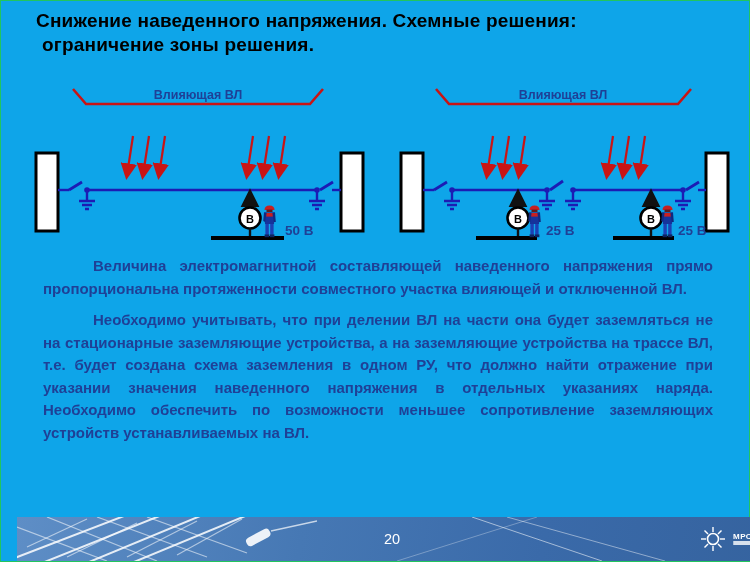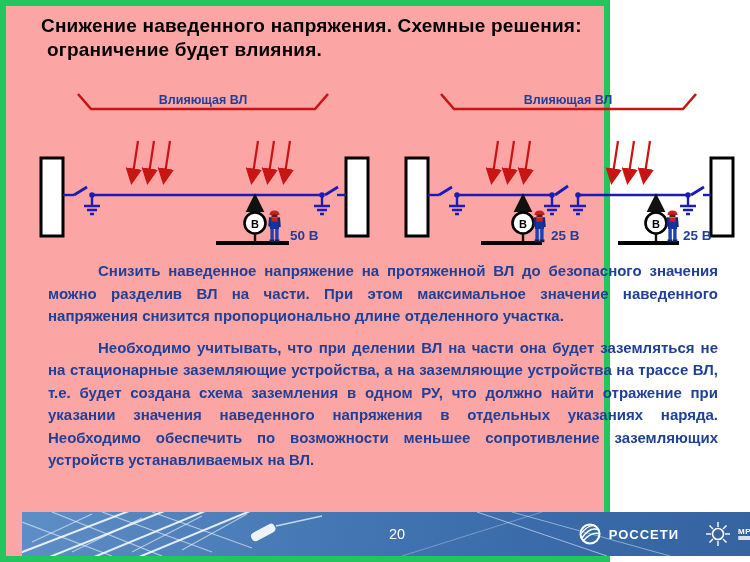--- a/index.html
+++ b/index.html
@@ -1,17 +1,17 @@
 <!DOCTYPE html>
 <html><head>
 <meta charset="utf-8">
 <style>
   html,body{margin:0;padding:0;}
   body{width:750px;height:562px;overflow:hidden;background:#fff;font-family:"Liberation Sans",sans-serif;}
-  .slide{position:relative;width:610px;height:562px;background:#fca5a5;box-sizing:border-box;border:6px solid #22c55e;}
+  .slide{position:relative;width:750px;height:562px;background:#0ea5e9;box-sizing:border-box;border:1px solid #22c55e;}
 
   
   .title{position:absolute;left:35px;top:8px;color:#000;font-weight:bold;font-size:19px;line-height:24px;letter-spacing:.2px;}
   .title .l2{padding-left:6px;}
 
   
   .diagram{position:absolute;top:80px;}
   .diagram.left{left:28px;}
   .diagram.right{left:396px;}
 
@@ -60,21 +60,21 @@
         <rect x="2.4" y="19" width="3.4" height="10.8" fill="#1d40b4"></rect>
         <rect x="7.2" y="19" width="3.4" height="10.8" fill="#1d40b4"></rect>
         <rect x="1.6" y="29.4" width="4.6" height="2.8" fill="#0e2360"></rect>
         <rect x="6.8" y="29.4" width="4.6" height="2.8" fill="#0e2360"></rect>
       </g>
     </defs>
   </svg>
 
   <div class="title">
     <div class="l1">Снижение наведенного напряжения. Схемные решения:</div>
-    <div class="l2">ограничение будет влияния.</div>
+    <div class="l2">ограничение зоны решения.</div>
   </div>
 
   <svg class="diagram left" width="350" height="172" viewBox="0 0 350 172">
 
     <polyline points="44,8 57,23 281,23 294,8" fill="none" stroke="#c91414" stroke-width="2.6"></polyline>
     <text x="169" y="18" text-anchor="middle" font-size="12.5" font-weight="600" fill="#1f4096">Влияющая ВЛ</text>
 
     <g stroke="#c91414" stroke-width="2.2">
       <line x1="104" y1="55" x2="98" y2="94" marker-end="url(#mRed)"></line>
       <line x1="120" y1="55" x2="114" y2="94" marker-end="url(#mRed)"></line>
@@ -160,21 +160,21 @@
       <circle cx="254" cy="137" r="10.5" fill="#fff" stroke="#000" stroke-width="2.6"></circle>
       <text x="254" y="141.5" text-anchor="middle" font-size="11" font-weight="bold" fill="#000">В</text>
       <line x1="254" y1="147.5" x2="254" y2="157" stroke="#111" stroke-width="2.4"></line>
     </g>
     <line x1="216" y1="157" x2="277" y2="157" stroke="#000" stroke-width="4.2"></line>
     <use href="#worker" transform="translate(264,124)"></use>
     <text x="281" y="154" font-size="13.5" font-weight="bold" fill="#1f4096">25 В</text>
   </svg>
 
   <div class="bodytext">
-    <p>Снизить наведенное напряжение на протяженной ВЛ до безопасного значения можно разделив ВЛ на части. При этом максимальное значение наведенного напряжения снизится пропорционально длине отделенного участка.</p>
+    <p>Величина электромагнитной составляющей наведенного напряжения прямо пропорциональна протяженности совместного участка влияющей и отключенной ВЛ.</p>
     <p>Необходимо учитывать, что при делении ВЛ на части она будет заземляться не на стационарные заземляющие устройства, а на заземляющие устройства на трассе ВЛ, т.е. будет создана схема заземления в одном РУ, что должно найти отражение при указании значения наведенного напряжения в отдельных указаниях наряда. Необходимо обеспечить по возможности меньшее сопротивление заземляющих устройств устанавливаемых на ВЛ.</p>
   </div>
 
   <div class="footer">
     <svg class="wires" width="750" height="44">
       <line x1="455" y1="0" x2="585" y2="44" stroke="rgba(255,255,255,.55)" stroke-width="1"></line>
       <line x1="490" y1="0" x2="648" y2="44" stroke="rgba(255,255,255,.45)" stroke-width="1"></line>
       <line x1="520" y1="0" x2="380" y2="44" stroke="rgba(255,255,255,.3)" stroke-width="1"></line>
     </svg>
     <svg class="lattice" width="300" height="44">
@@ -192,29 +192,20 @@
         <line x1="10" y1="30" x2="70" y2="2"></line>
         <line x1="50" y1="40" x2="120" y2="6"></line>
         <line x1="110" y1="40" x2="180" y2="4"></line>
         <line x1="160" y1="38" x2="225" y2="2"></line>
       </g>
       <rect x="228" y="16" width="26" height="9" rx="4" fill="rgba(255,255,255,.9)" transform="rotate(-28 241 20)"></rect>
       <line x1="254" y1="14" x2="300" y2="4" stroke="rgba(255,255,255,.7)" stroke-width="1.4"></line>
     </svg>
     <div class="page-num">20</div>
     <div class="logos">
-      <div class="logo">
-        <svg width="24" height="24" viewBox="0 0 24 24">
-          <circle cx="12" cy="12" r="9.5" fill="none" stroke="#fff" stroke-width="2"></circle>
-          <path d="M4,16 Q12,4 21,8" fill="none" stroke="#fff" stroke-width="1.6"></path>
-          <path d="M5,19 Q14,9 22,12" fill="none" stroke="#fff" stroke-width="1.6"></path>
-          <path d="M3,12 Q10,2 18,4" fill="none" stroke="#fff" stroke-width="1.3"></path>
-        </svg>
-        <span class="rosseti-text">РОССЕТИ</span>
-      </div>
       <div class="logo">
         <svg width="26" height="26" viewBox="0 0 26 26">
           <circle cx="13" cy="13" r="5.5" fill="none" stroke="#fff" stroke-width="1.6"></circle>
           <g stroke="#fff" stroke-width="1.4">
             <line x1="13" y1="1" x2="13" y2="6"></line>
             <line x1="13" y1="20" x2="13" y2="25"></line>
             <line x1="1" y1="13" x2="6" y2="13"></line>
             <line x1="20" y1="13" x2="25" y2="13"></line>
             <line x1="4.5" y1="4.5" x2="8" y2="8"></line>
             <line x1="18" y1="18" x2="21.5" y2="21.5"></line>

